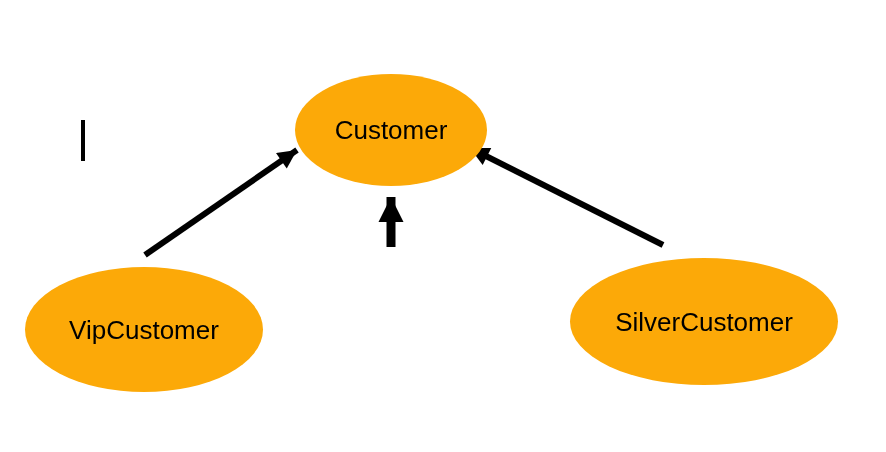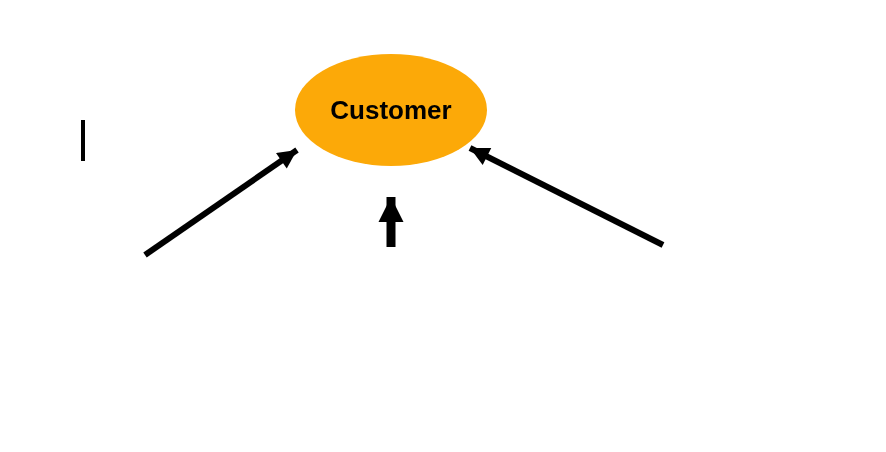--- a/index.html
+++ b/index.html
@@ -52,20 +52,26 @@
 
     <line class="edge-line" x1="83" y1="120" x2="83" y2="161" stroke-width="4"></line>
 
     <line class="edge-line" x1="145" y1="255" x2="297" y2="150" stroke-width="6" marker-end="url(#head-small)"></line>
 
     <line class="edge-line" x1="391" y1="247" x2="391" y2="197" stroke-width="9" marker-end="url(#head-large)"></line>
 
     <line class="edge-line" x1="663" y1="245" x2="470" y2="148" stroke-width="6" marker-end="url(#head-small)"></line>
   </svg>
 
-  <div class="node" style="left:295px; top:54px; width:192px; height:112px;font-weight:bold;">
+  <div class="node" style="left:295px; top:74px; width:192px; height:112px;">
     <span class="node-label">Customer</span>
   </div>
 
+  <div class="node" style="left:25px; top:267px; width:238px; height:125px;">
+    <span class="node-label">VipCustomer</span>
+  </div>
 
 
+  <div class="node" style="left:570px; top:258px; width:268px; height:127px;">
+    <span class="node-label">SilverCustomer</span>
+  </div>
 
 </div>
 
 </body></html>

